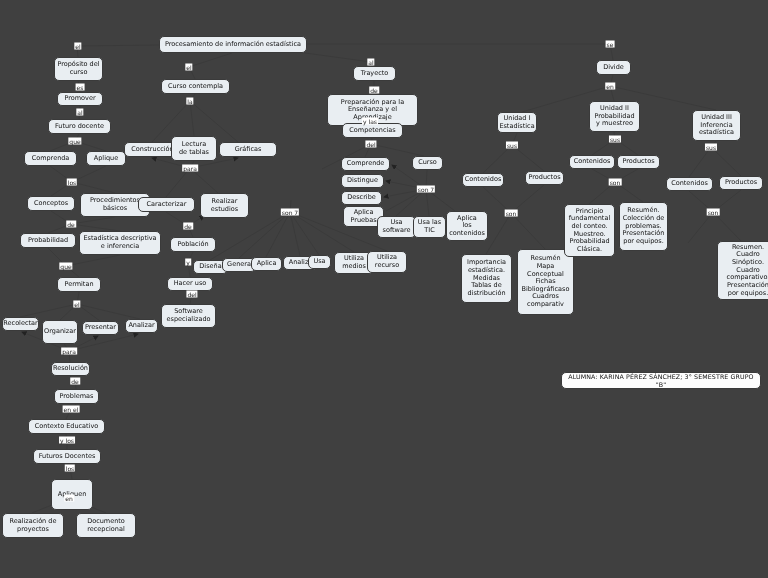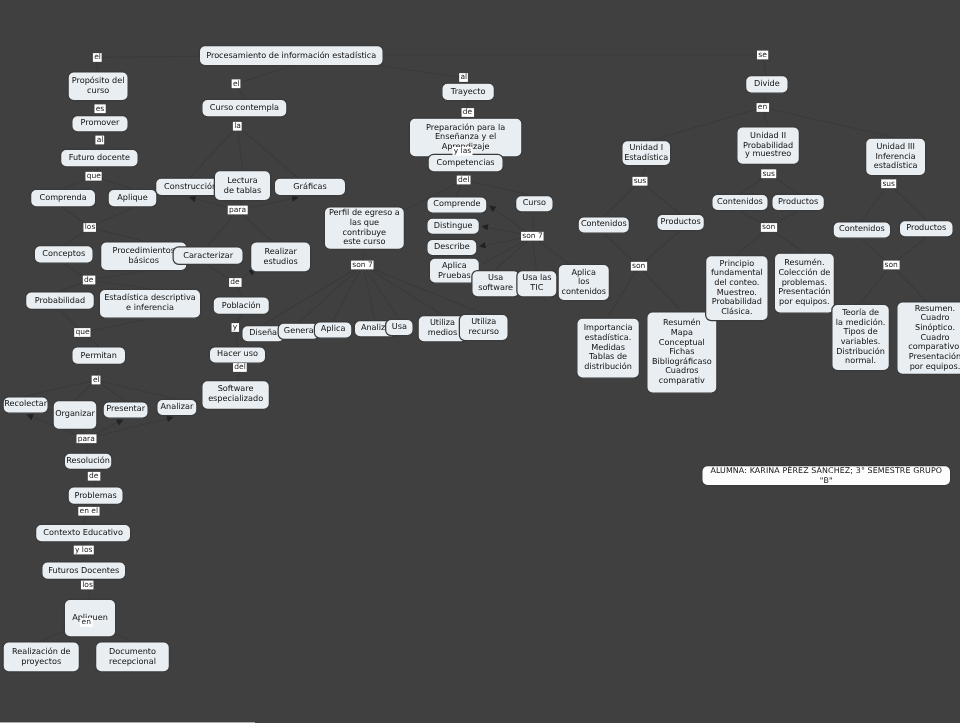--- a/index.html
+++ b/index.html
@@ -166,23 +166,20 @@
   <div class="node" style="left:251px;top:257px;width:31px;height:14px">Aplica</div>
   <div class="node" style="left:283px;top:256px;width:35px;height:14px">Analiza</div>
   <div class="node" style="left:308px;top:255px;width:23px;height:14px">Usa</div>
   <div class="node" style="left:334px;top:252px;width:40px;height:22px">Utiliza
 medios</div>
   <div class="node" style="left:367px;top:251px;width:40px;height:22px">Utiliza
 recurso</div>
   <div class="node" style="left:167px;top:277px;width:46px;height:14px">Hacer uso</div>
   <div class="node" style="left:161px;top:304px;width:55px;height:24px">Software
 especializado</div>
-  <div class="node" style="left:259px;top:165px;width:65px;height:35px">Perfil de egreso a
-las que contribuye
-este curso</div>
 
   <div class="node" style="left:353px;top:66px;width:43px;height:15px">Trayecto</div>
   <div class="node" style="left:327px;top:94px;width:91px;height:32px">Preparación para la
 Enseñanza y el Aprendizaje</div>
   <div class="node" style="left:342px;top:123px;width:61px;height:15px">Competencias</div>
   <div class="node" style="left:341px;top:157px;width:49px;height:14px">Comprende</div>
   <div class="node" style="left:341px;top:174px;width:43px;height:14px">Distingue</div>
   <div class="node" style="left:341px;top:191px;width:41px;height:14px">Describe</div>
   <div class="node" style="left:343px;top:206px;width:41px;height:21px">Aplica
 Pruebas</div>
@@ -226,26 +223,20 @@
 fundamental
 del conteo.
 Muestreo.
 Probabilidad
 Clásica.</div>
   <div class="node" style="left:619px;top:202px;width:49px;height:49px">Resumén.
 Colección de
 problemas.
 Presentación
 por equipos.</div>
-  <div class="node" style="left:665px;top:243px;width:47px;height:54px">Teoría de
-la medición.
-Tipos de
-variables.
-Distribución
-normal.</div>
   <div class="node" style="left:717px;top:241px;width:62px;height:59px">Resumen.
 Cuadro
 Sinóptico.
 Cuadro
 comparativo.
 Presentación
 por equipos.</div>
 
   <div class="node white" style="left:561px;top:372px;width:200px;height:17px">ALUMNA: KARINA PÉREZ SÁNCHEZ; 3° SEMESTRE GRUPO "B"</div>
 

